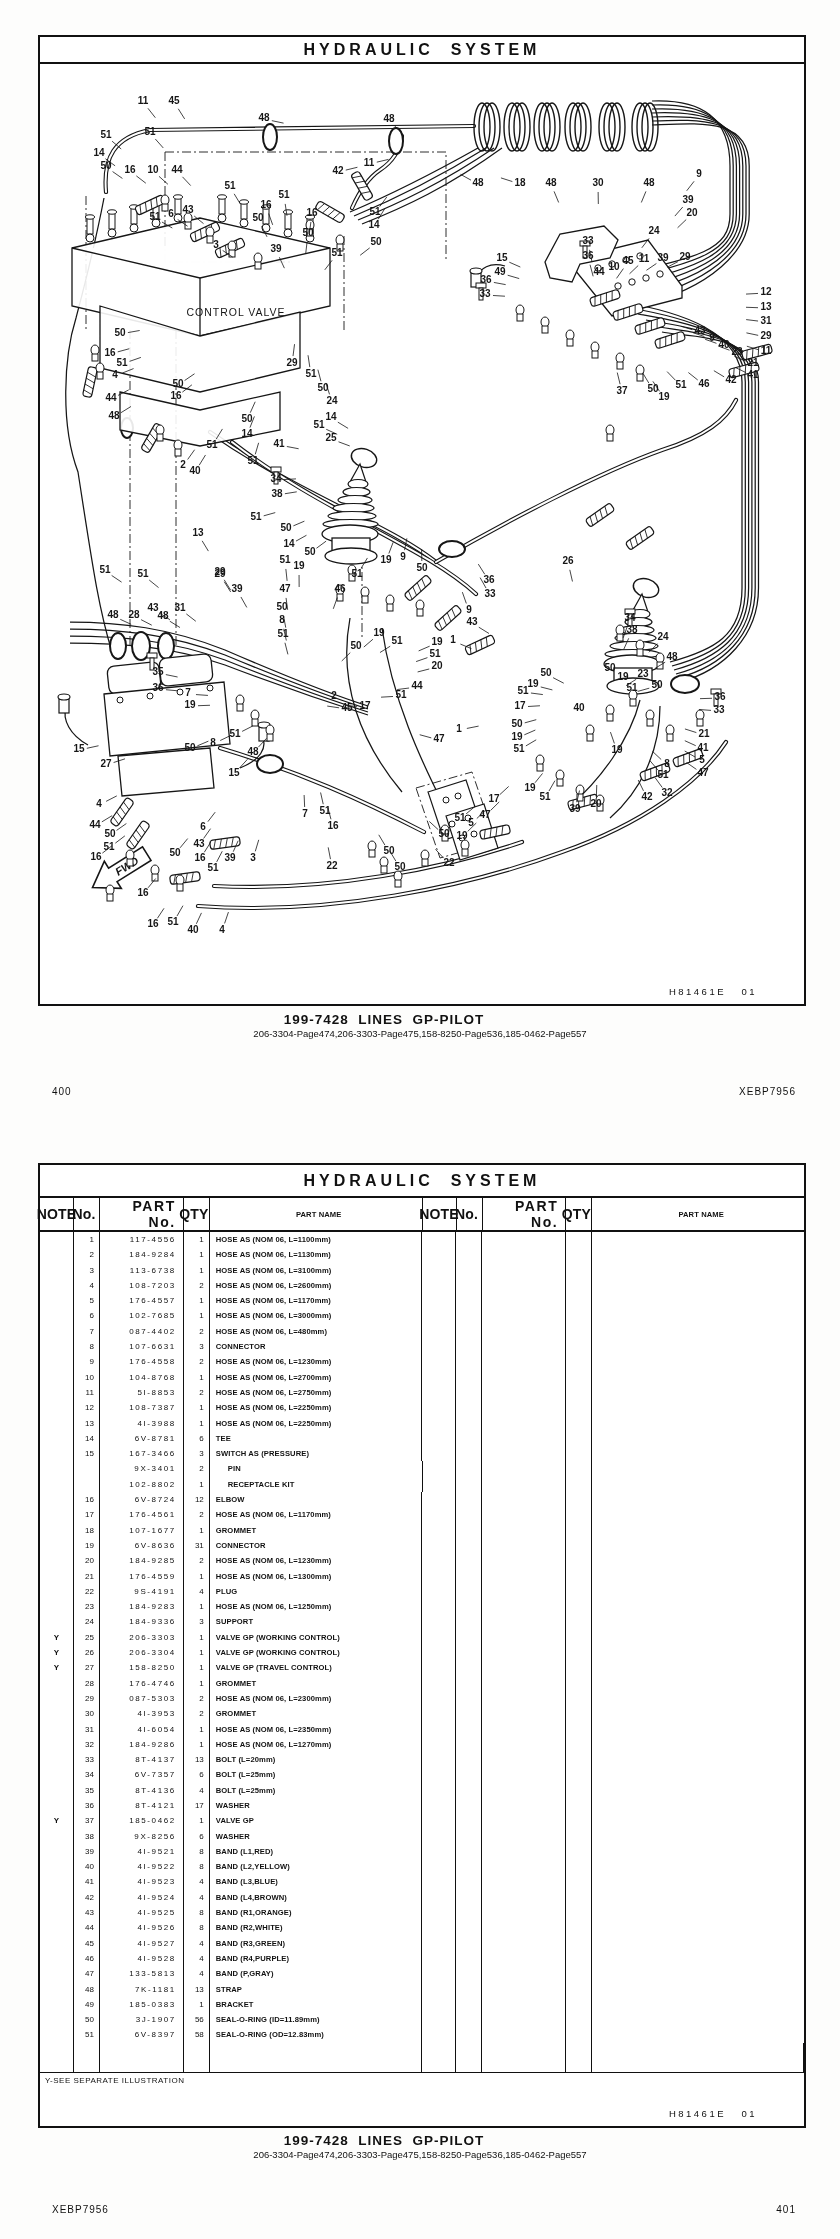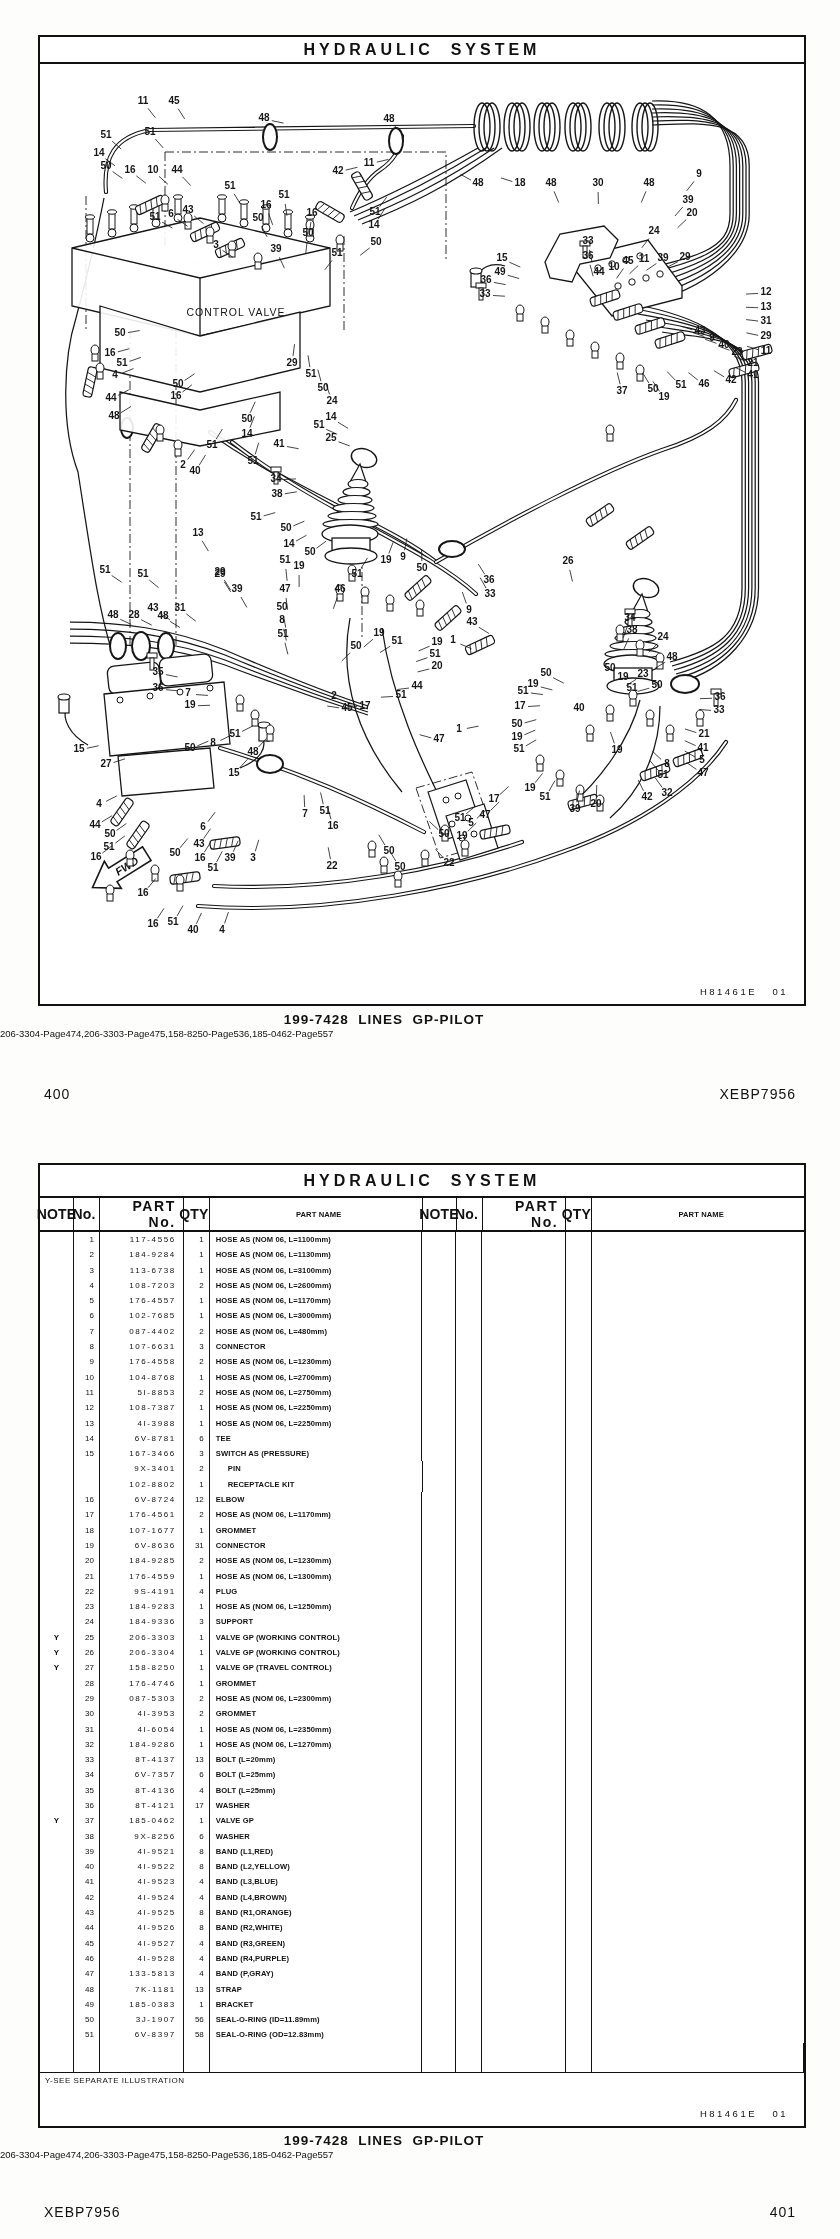--- a/index.html
+++ b/index.html
@@ -4,25 +4,25 @@
 <style>
   html,body{margin:0;padding:0;background:#ffffff;}
   #canvas{position:relative;width:840px;height:2239px;background:#fdfdfc;
     font-family:"Liberation Sans",sans-serif;color:#111;overflow:hidden;}
   .pagebox{position:absolute;left:38px;width:764px;border:2px solid #111;background:#fff;box-sizing:content-box;}
   .titleband{height:25px;border-bottom:2px solid #111;text-align:center;
     font-size:16px;font-weight:bold;letter-spacing:4px;line-height:26px;white-space:pre;}
   
   #p1{top:35px;height:967px;}
   #diagram-svg{display:block;width:764px;height:940px;}
-  .doccode{position:absolute;right:16px;bottom:7px;font-size:9.5px;letter-spacing:2.5px;white-space:pre;}
+  .doccode{position:absolute;right:47px;bottom:7px;font-size:9.5px;letter-spacing:2.5px;white-space:pre;}
   .figtitle{position:absolute;left:0;width:768px;text-align:center;font-weight:bold;
     font-size:13.5px;letter-spacing:1px;white-space:pre;}
-  .figrefs{position:absolute;left:0;width:840px;text-align:left;font-size:9.5px;}
-  .pgnum,.bookcode{position:absolute;font-size:14px;letter-spacing:1px;}
+  .figrefs{position:absolute;left:0;width:840px;text-align:center;font-size:9.5px;}
+  .pgnum,.bookcode{position:absolute;font-size:10px;letter-spacing:1px;margin-left:8px;}
   
   #p2{top:1163px;height:961px;display:flex;flex-direction:column;}
   #p2 .titleband{flex:0 0 30px;line-height:31px;height:auto;}
   .hdr{flex:0 0 30px;display:flex;border-bottom:2px solid #111;}
   .hcell{box-sizing:border-box;border-right:1px solid #111;display:flex;align-items:center;
     justify-content:center;font-size:14px;font-weight:bold;letter-spacing:0.2px;}
   .hcell:last-child{border-right:none;}
   #rows{flex:0 0 auto;}
   .trow{display:flex;height:15.3px;}
   .tcell{box-sizing:border-box;border-right:1px solid #111;font-size:8px;line-height:15.4px;

